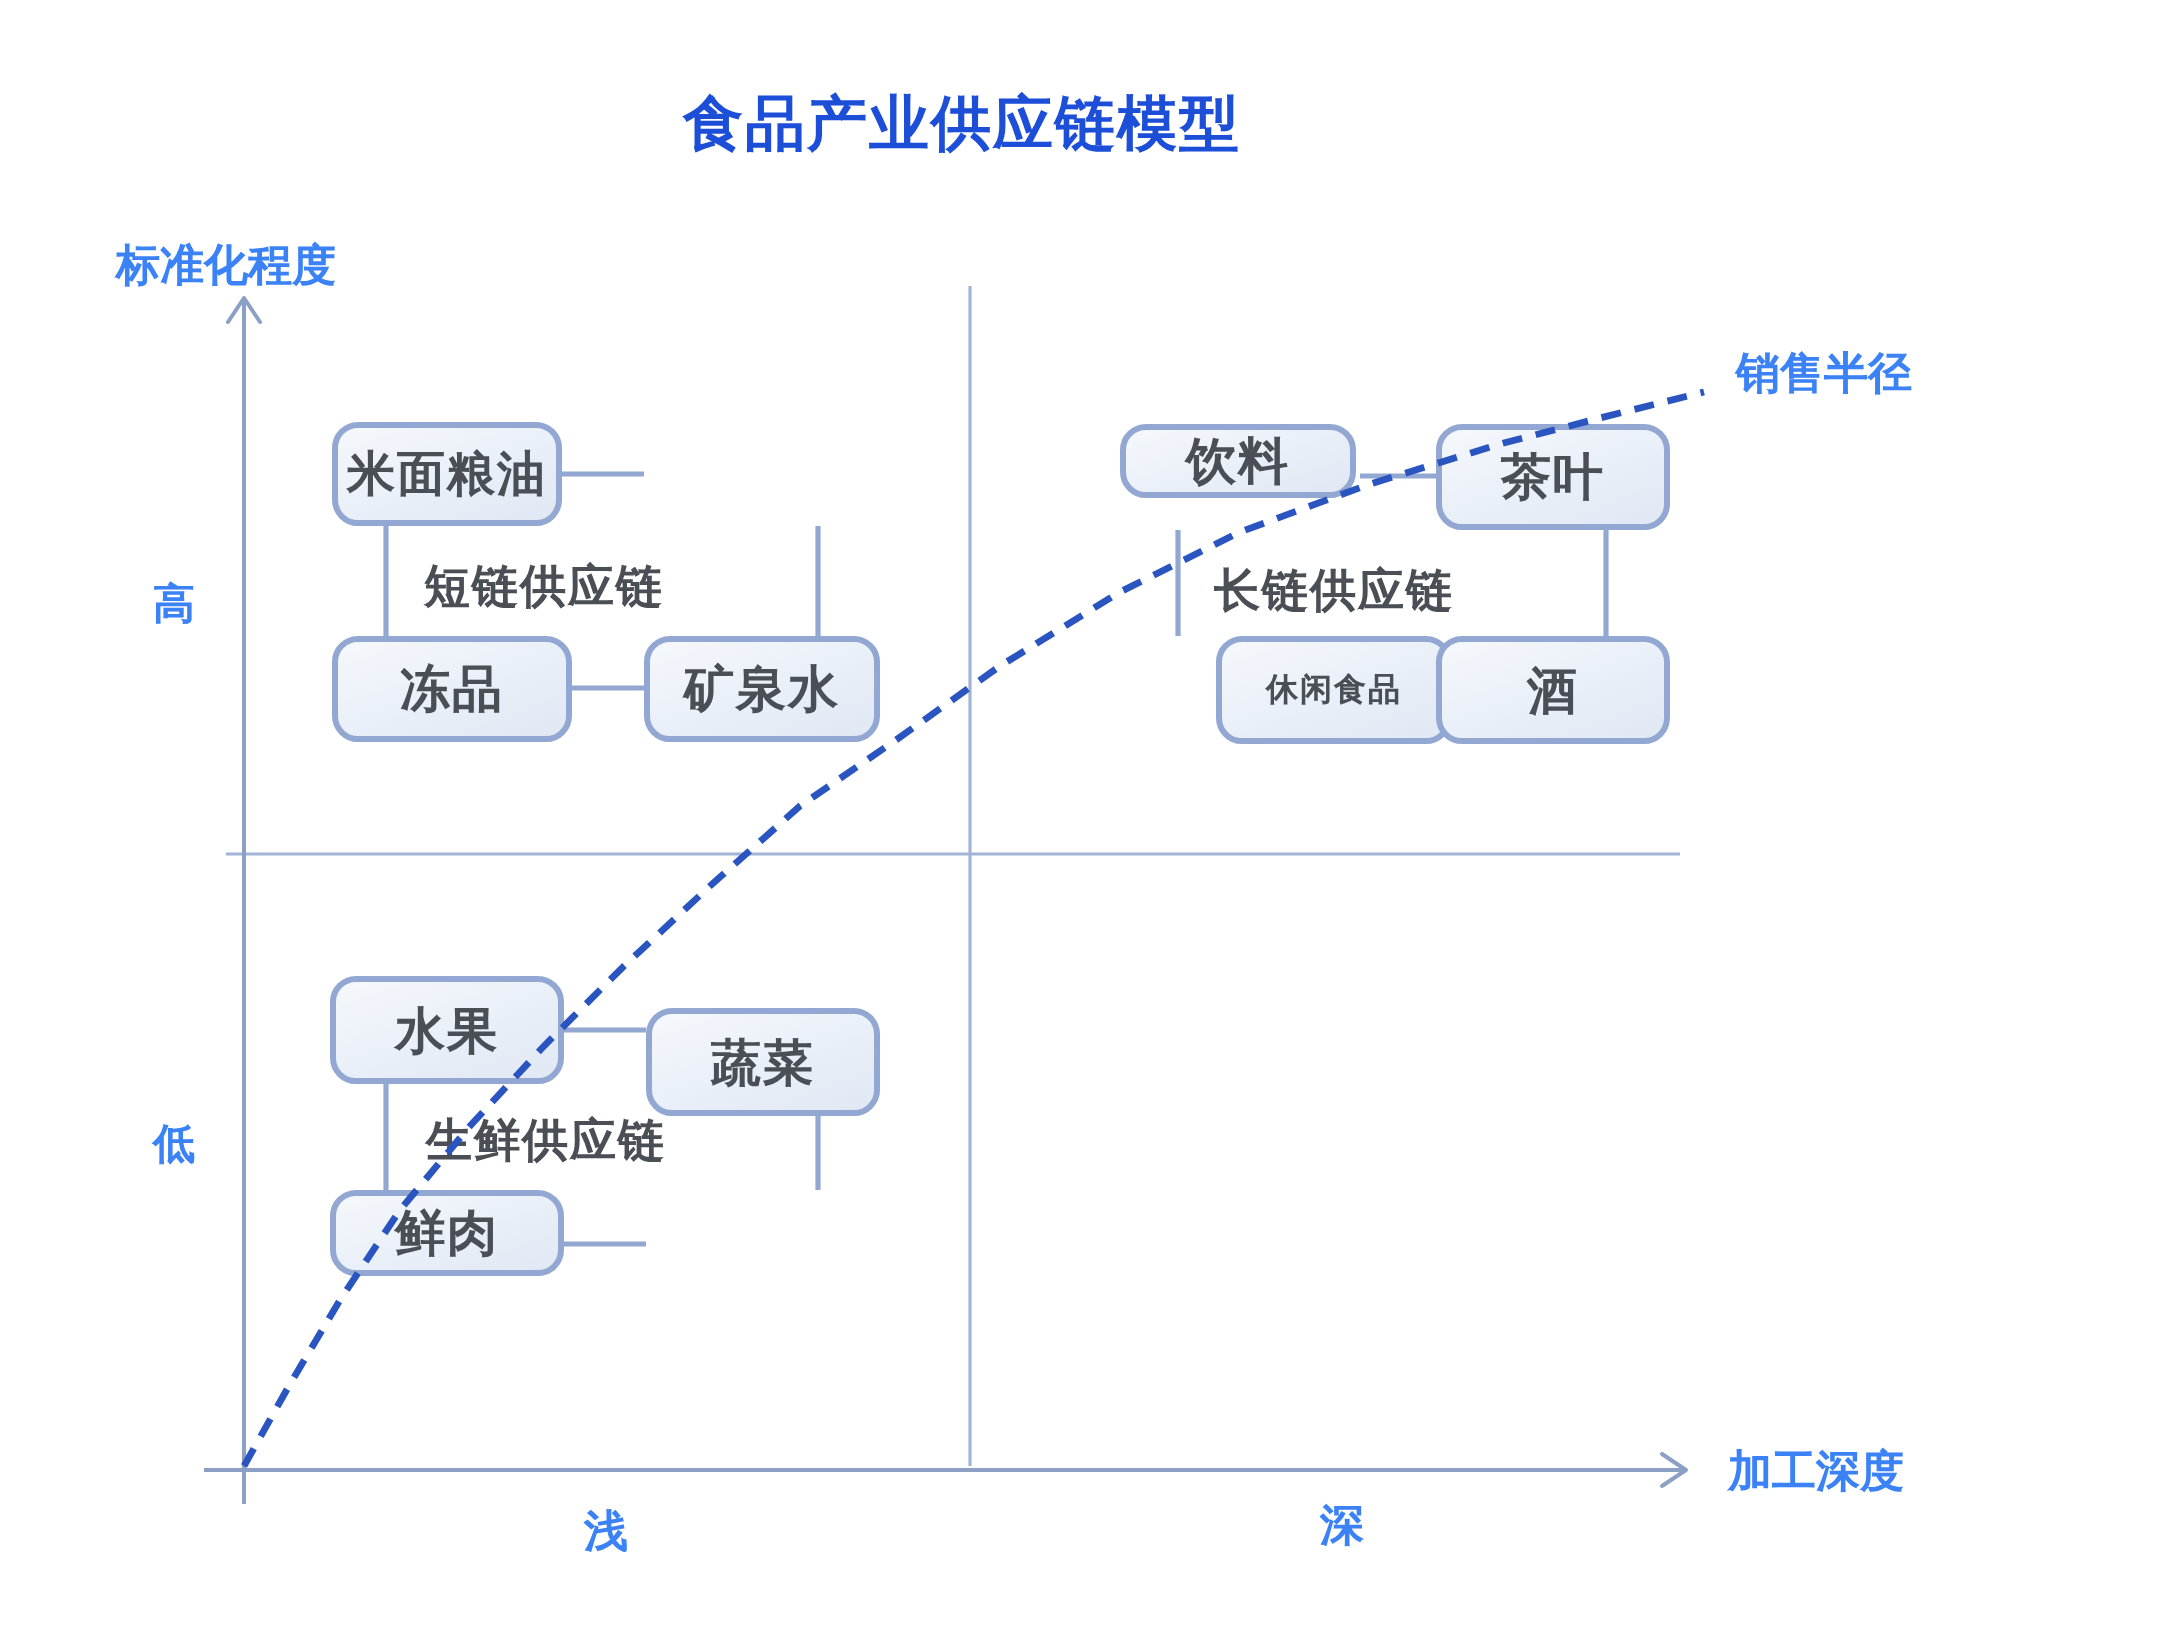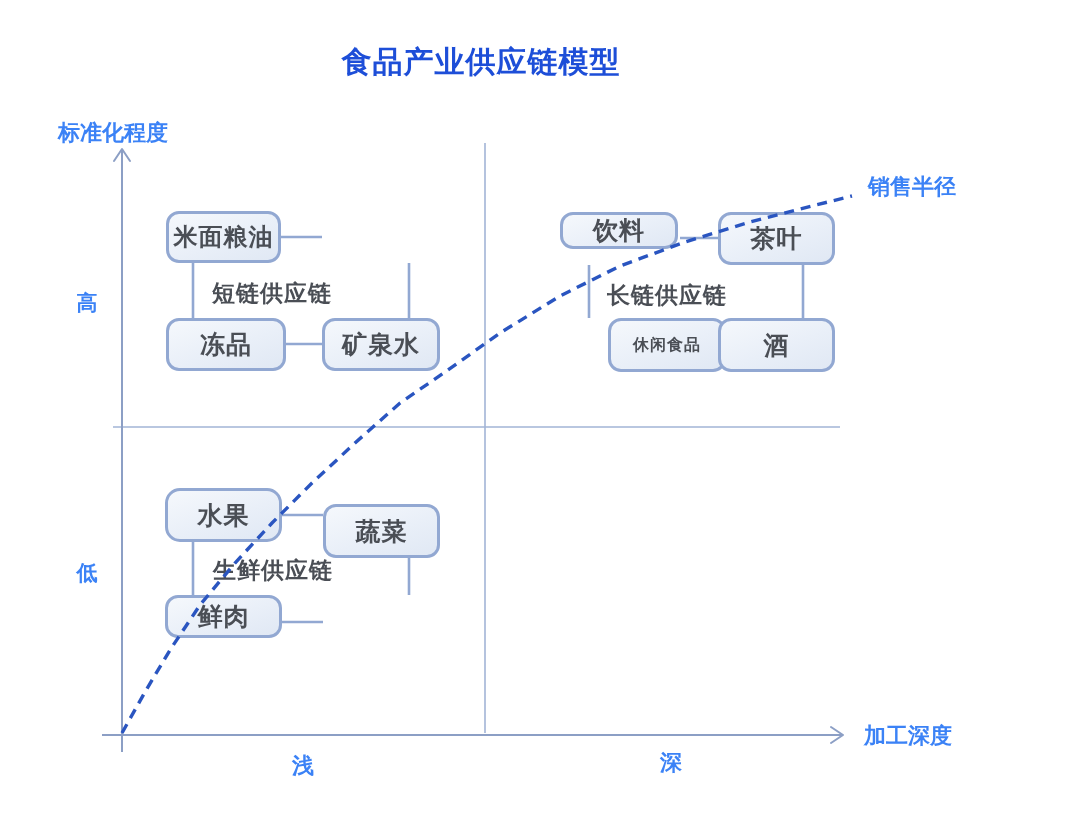--- a/index.html
+++ b/index.html
@@ -86,21 +86,21 @@
   <div class="node" style="left:166px;top:318px;width:120px;height:53px;">冻品</div>
   <div class="node" style="left:322px;top:318px;width:118px;height:53px;">矿泉水</div>
   <div class="group-label" style="left:212px;top:278px;">短链供应链</div>
 
   <div class="node" style="left:560px;top:212px;width:118px;height:37px;">饮料</div>
   <div class="node" style="left:718px;top:212px;width:117px;height:53px;">茶叶</div>
   <div class="node" style="left:562px;top:318px;width:118px;height:54px;font-size:16px;margin-left:46px;">休闲食品</div>
   <div class="node" style="left:718px;top:318px;width:117px;height:54px;">酒</div>
   <div class="group-label" style="left:607px;top:280px;">长链供应链</div>
 
-  <div class="node" style="left:165px;top:488px;width:117px;height:54px;border-radius:15px;">水果</div>
+  <div class="node" style="left:165px;top:488px;width:117px;height:54px;">水果</div>
   <div class="node" style="left:323px;top:488px;width:117px;height:54px;margin-top:16px;">蔬菜</div>
   <div class="node" style="left:165px;top:595px;width:117px;height:43px;">鲜肉</div>
   <div class="group-label" style="left:213px;top:555px;">生鲜供应链</div>
 
   <svg class="layer-curve" width="1080" height="816" viewBox="0 0 1080 816">
     <path d="M122,733 L145,692 L170,650 L200,605 L235,563 L272,523 L312,483 L355,443
              L400,403 L448,370 L500,333 L560,296 L620,266 L685,242 L750,222 L800,209 L852,196" fill="none" stroke="#2a55c0" stroke-width="3.4" stroke-dasharray="10 7"></path>
   </svg>
 
 </div>

